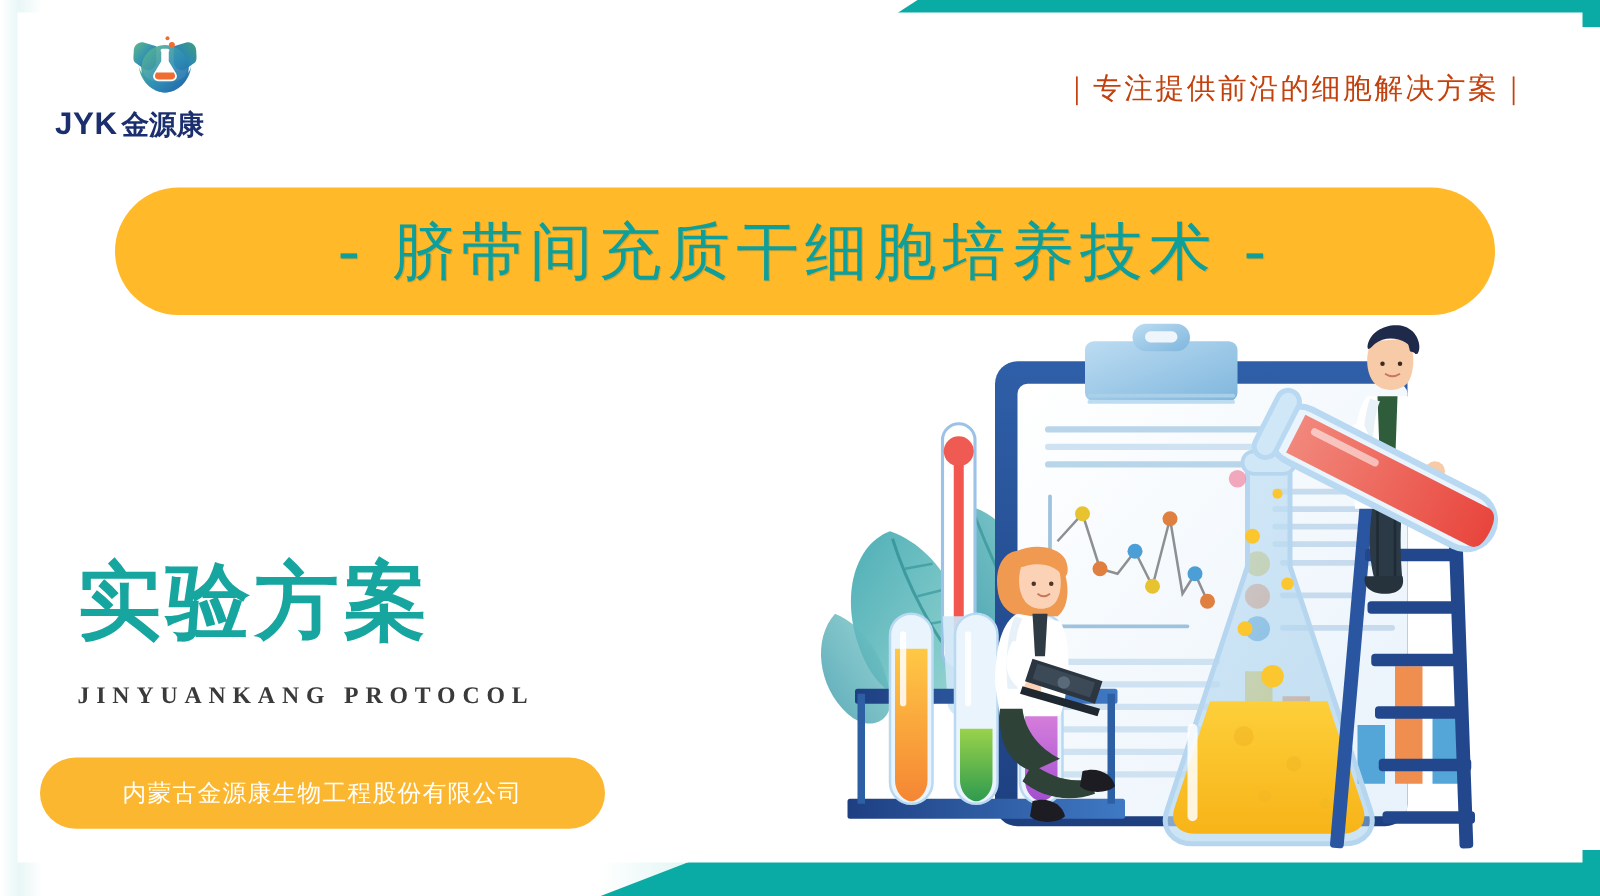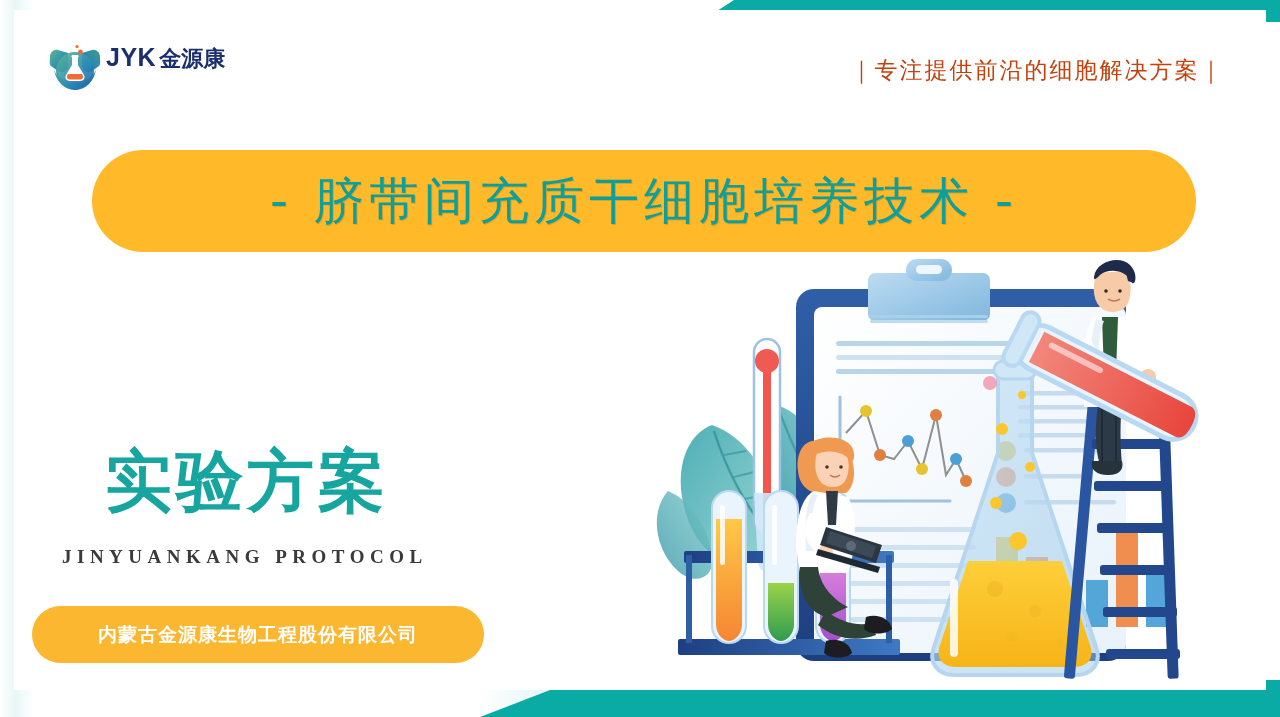--- a/index.html
+++ b/index.html
@@ -43,21 +43,21 @@
   
   .card{
     position:absolute;left:14px;top:10px;width:1252px;height:680px;
     background:#ffffff;z-index:5;
   }
   
   .header{
     position:absolute;left:44px;top:22px;width:1180px;height:96px;z-index:12;
     display:flex;align-items:center;justify-content:space-between;
   }
-  .logo-block{display:flex;flex-direction:row;align-items:flex-start;}
+  .logo-block{display:flex;flex-direction:column;align-items:flex-end;}
   .logo-mark{width:62px;height:58px;}
   .logo-word{
     font-size:25px;font-weight:bold;color:#1b2f6e;letter-spacing:0.5px;
     margin-top:2px;white-space:nowrap;
     font-family:"Liberation Sans","DejaVu Sans",sans-serif;
   }
   .logo-word .cn{font-size:22px;margin-left:3px;letter-spacing:0;}
   .tagline{
     font-size:23px;color:#c2410c;letter-spacing:2px;white-space:nowrap;
     font-family:"DejaVu Sans","Liberation Sans",sans-serif;
@@ -73,31 +73,30 @@
     white-space:nowrap;
     font-family:"DejaVu Sans","Liberation Sans",sans-serif;
     text-shadow:1px 1px 0 rgba(0,0,0,.12);
   }
   
   .protocol-block{position:absolute;left:62px;top:448px;z-index:12;}
   .protocol-cn{
     font-size:67px;font-weight:bold;color:#17a5a0;letter-spacing:4px;
     line-height:1.0;white-space:nowrap;
     font-family:"DejaVu Sans","Liberation Sans",sans-serif;
-    margin-left:43px;
   }
   .protocol-en{
     margin-top:31px;font-size:19px;font-weight:bold;color:#3a3a3a;
     letter-spacing:5.5px;white-space:nowrap;
     font-family:"Liberation Serif","DejaVu Serif",serif;
   }
   .company-pill{
     position:absolute;left:32px;top:606px;width:452px;height:57px;
     background:#fcb731;border-radius:30px;z-index:12;
-    display:flex;flex-direction:row;align-items:center;justify-content:center;font-weight:bold;
+    display:flex;flex-direction:row;align-items:center;justify-content:center;
   }
   .company-cn{
     font-size:19px;color:#ffffff;letter-spacing:1px;white-space:nowrap;
     font-family:"DejaVu Sans","Liberation Sans",sans-serif;
   }
   .company-en{
     font-size:13px;color:#ffffff;letter-spacing:.2px;white-space:nowrap;margin-top:2px;
     font-family:"Liberation Sans","DejaVu Sans",sans-serif;
   }
   

